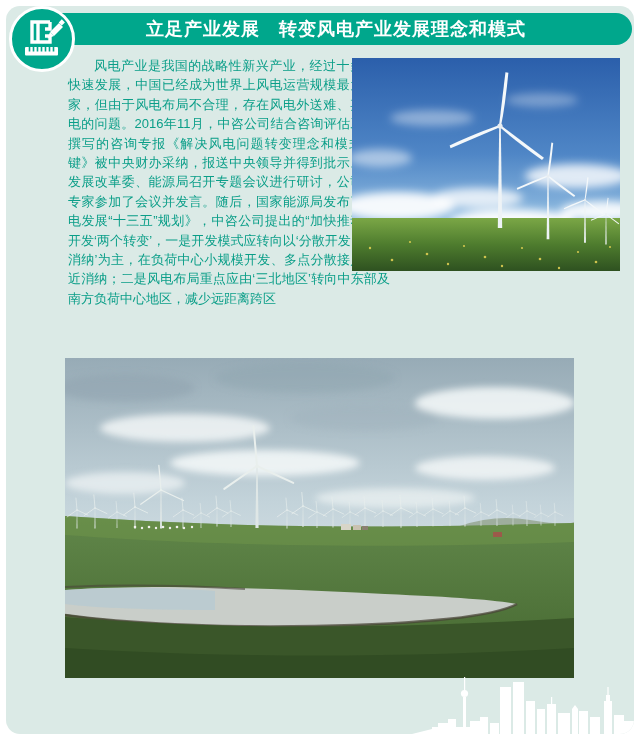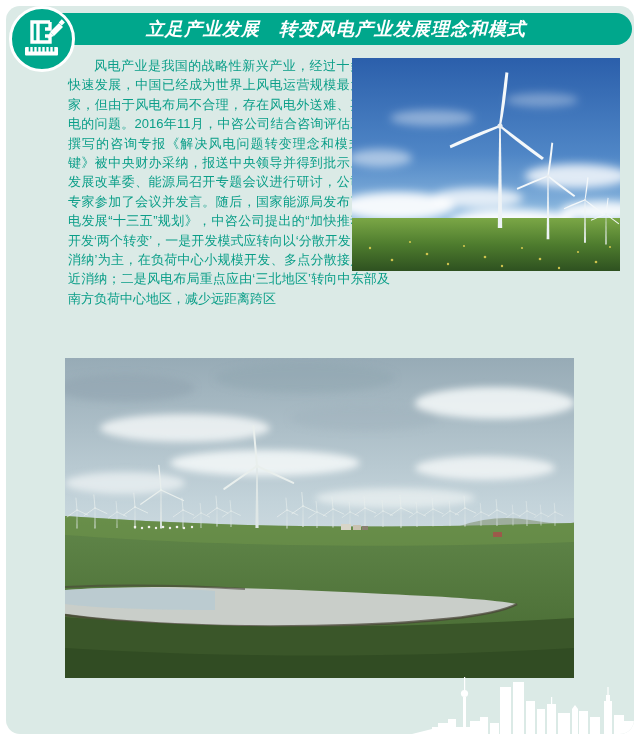--- a/index.html
+++ b/index.html
@@ -1,21 +1,21 @@
 <!DOCTYPE html>
 <html><head>
 <meta charset="utf-8">
 <style>
   html,body{margin:0;padding:0;background:#ffffff;}
   .canvas{position:relative;width:640px;height:740px;background:#ffffff;overflow:hidden;
           font-family:"Liberation Sans","DejaVu Sans",sans-serif;}
   .sheet{position:absolute;left:6px;top:6px;width:628px;height:728px;background:#dbeae6;border-radius:14px;overflow:hidden;}
   
   .header-bar{position:absolute;left:34px;top:7px;width:592px;height:32px;background:#00a78c;border-radius:16px;
-              display:flex;align-items:center;justify-content:center;font-style:italic;}
+              display:flex;align-items:center;justify-content:center;}
   .header-bar .title{color:#ffffff;font-size:18px;font-weight:bold;letter-spacing:1px;white-space:nowrap;}
   .icon-circle{position:absolute;left:3px;top:0px;width:60px;height:60px;background:#00a78c;border:3px solid #ffffff;
                border-radius:50%;box-sizing:content-box;}
   .icon-circle svg{position:absolute;left:0;top:0;}
   
   .para{color:#0a9e88;text-align:justify;}
   .para-left{position:absolute;left:21px;top:50px;width:322px;font-size:13px;line-height:19.4px;text-indent:2em;margin-left:41px;}
   .para-right{position:absolute;left:344px;top:277px;width:287px;font-size:14.4px;line-height:21px;}
   
   .photo-top{position:absolute;left:346px;top:52px;width:268px;height:213px;}

